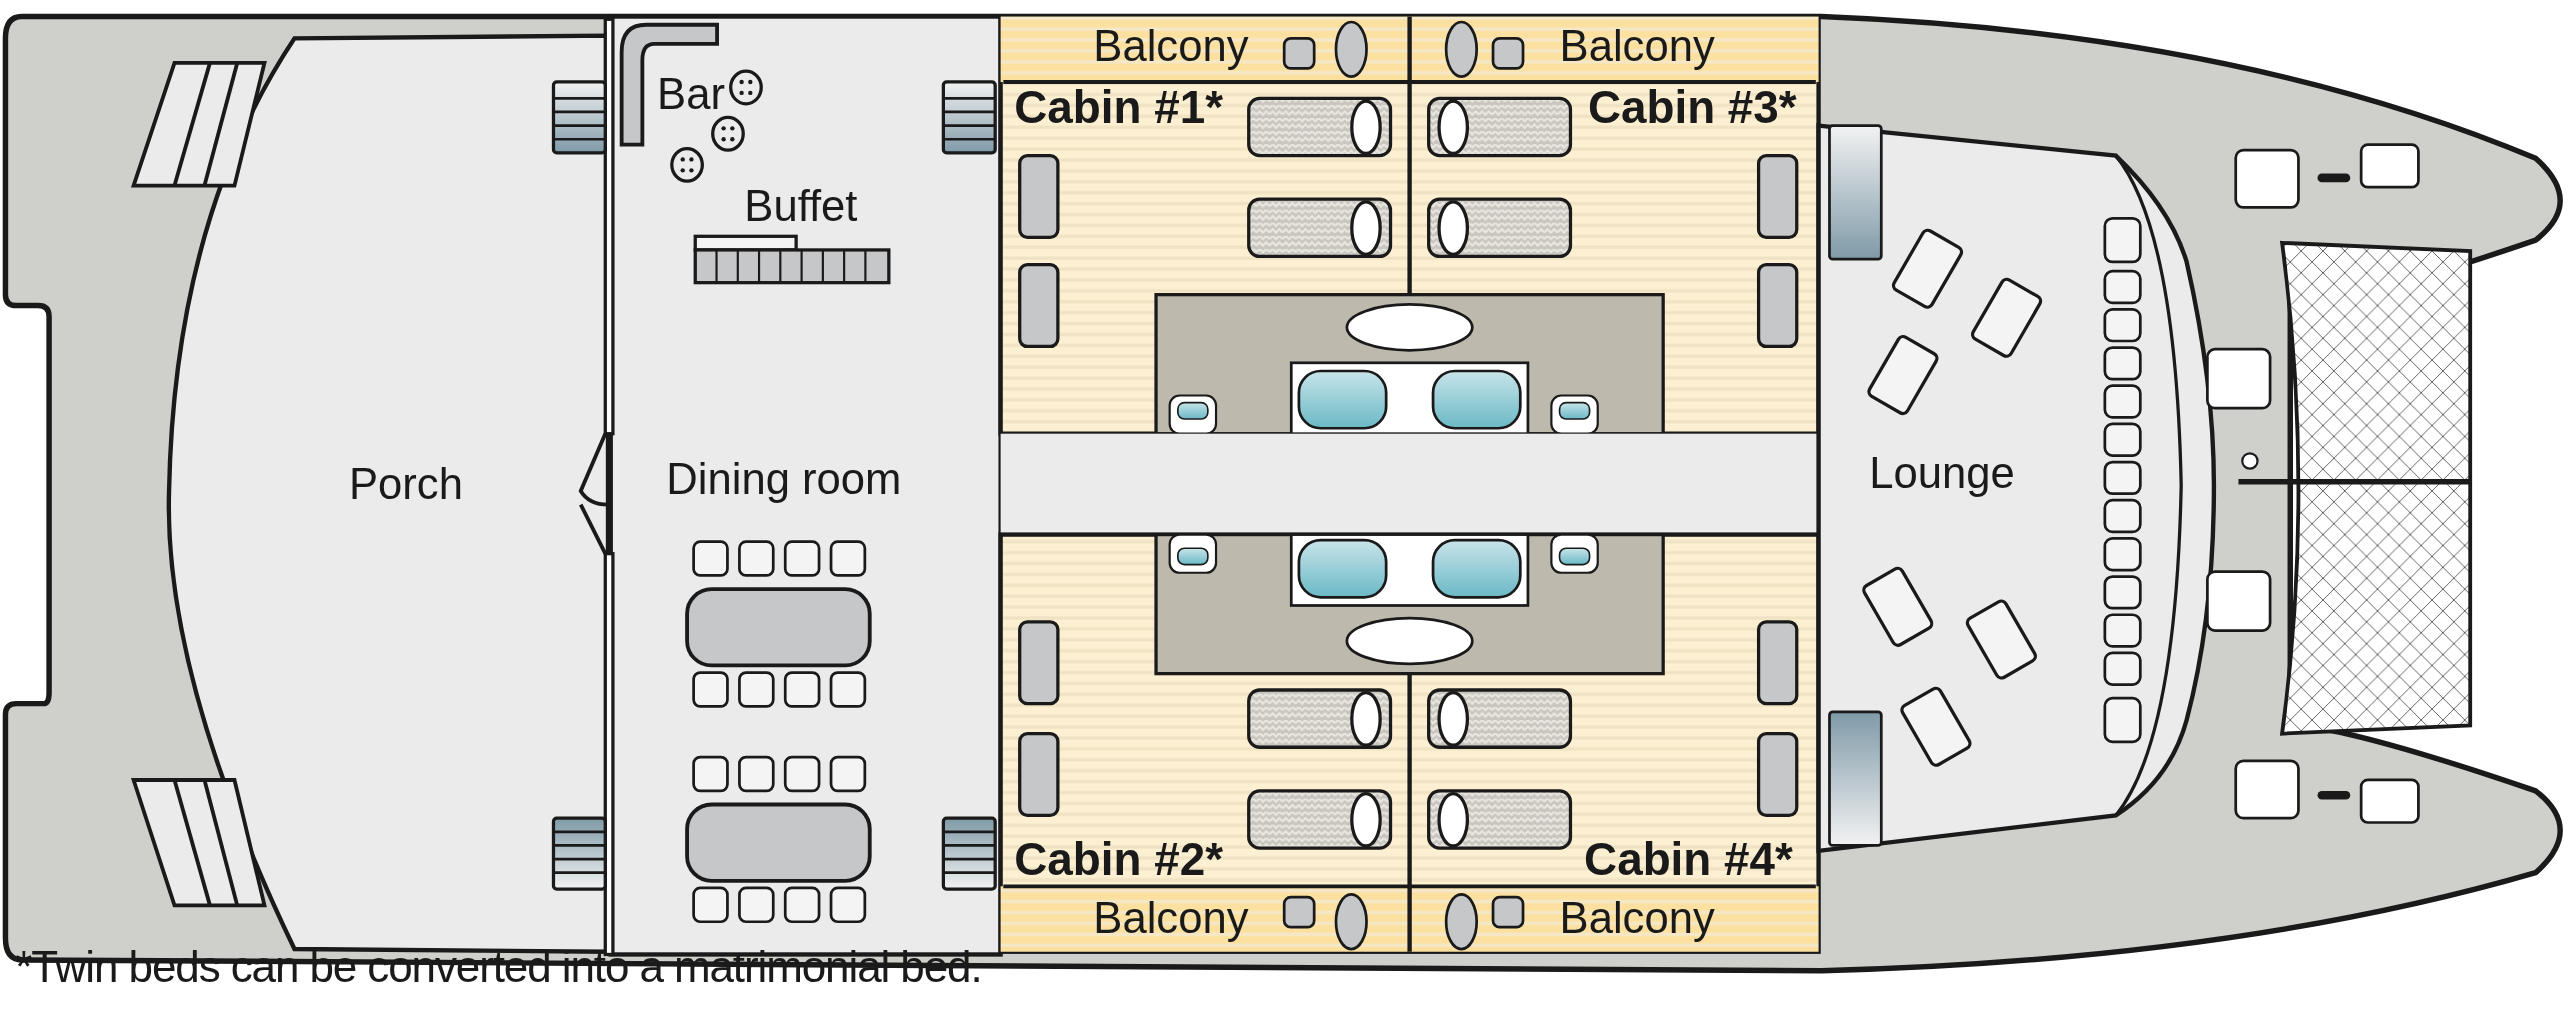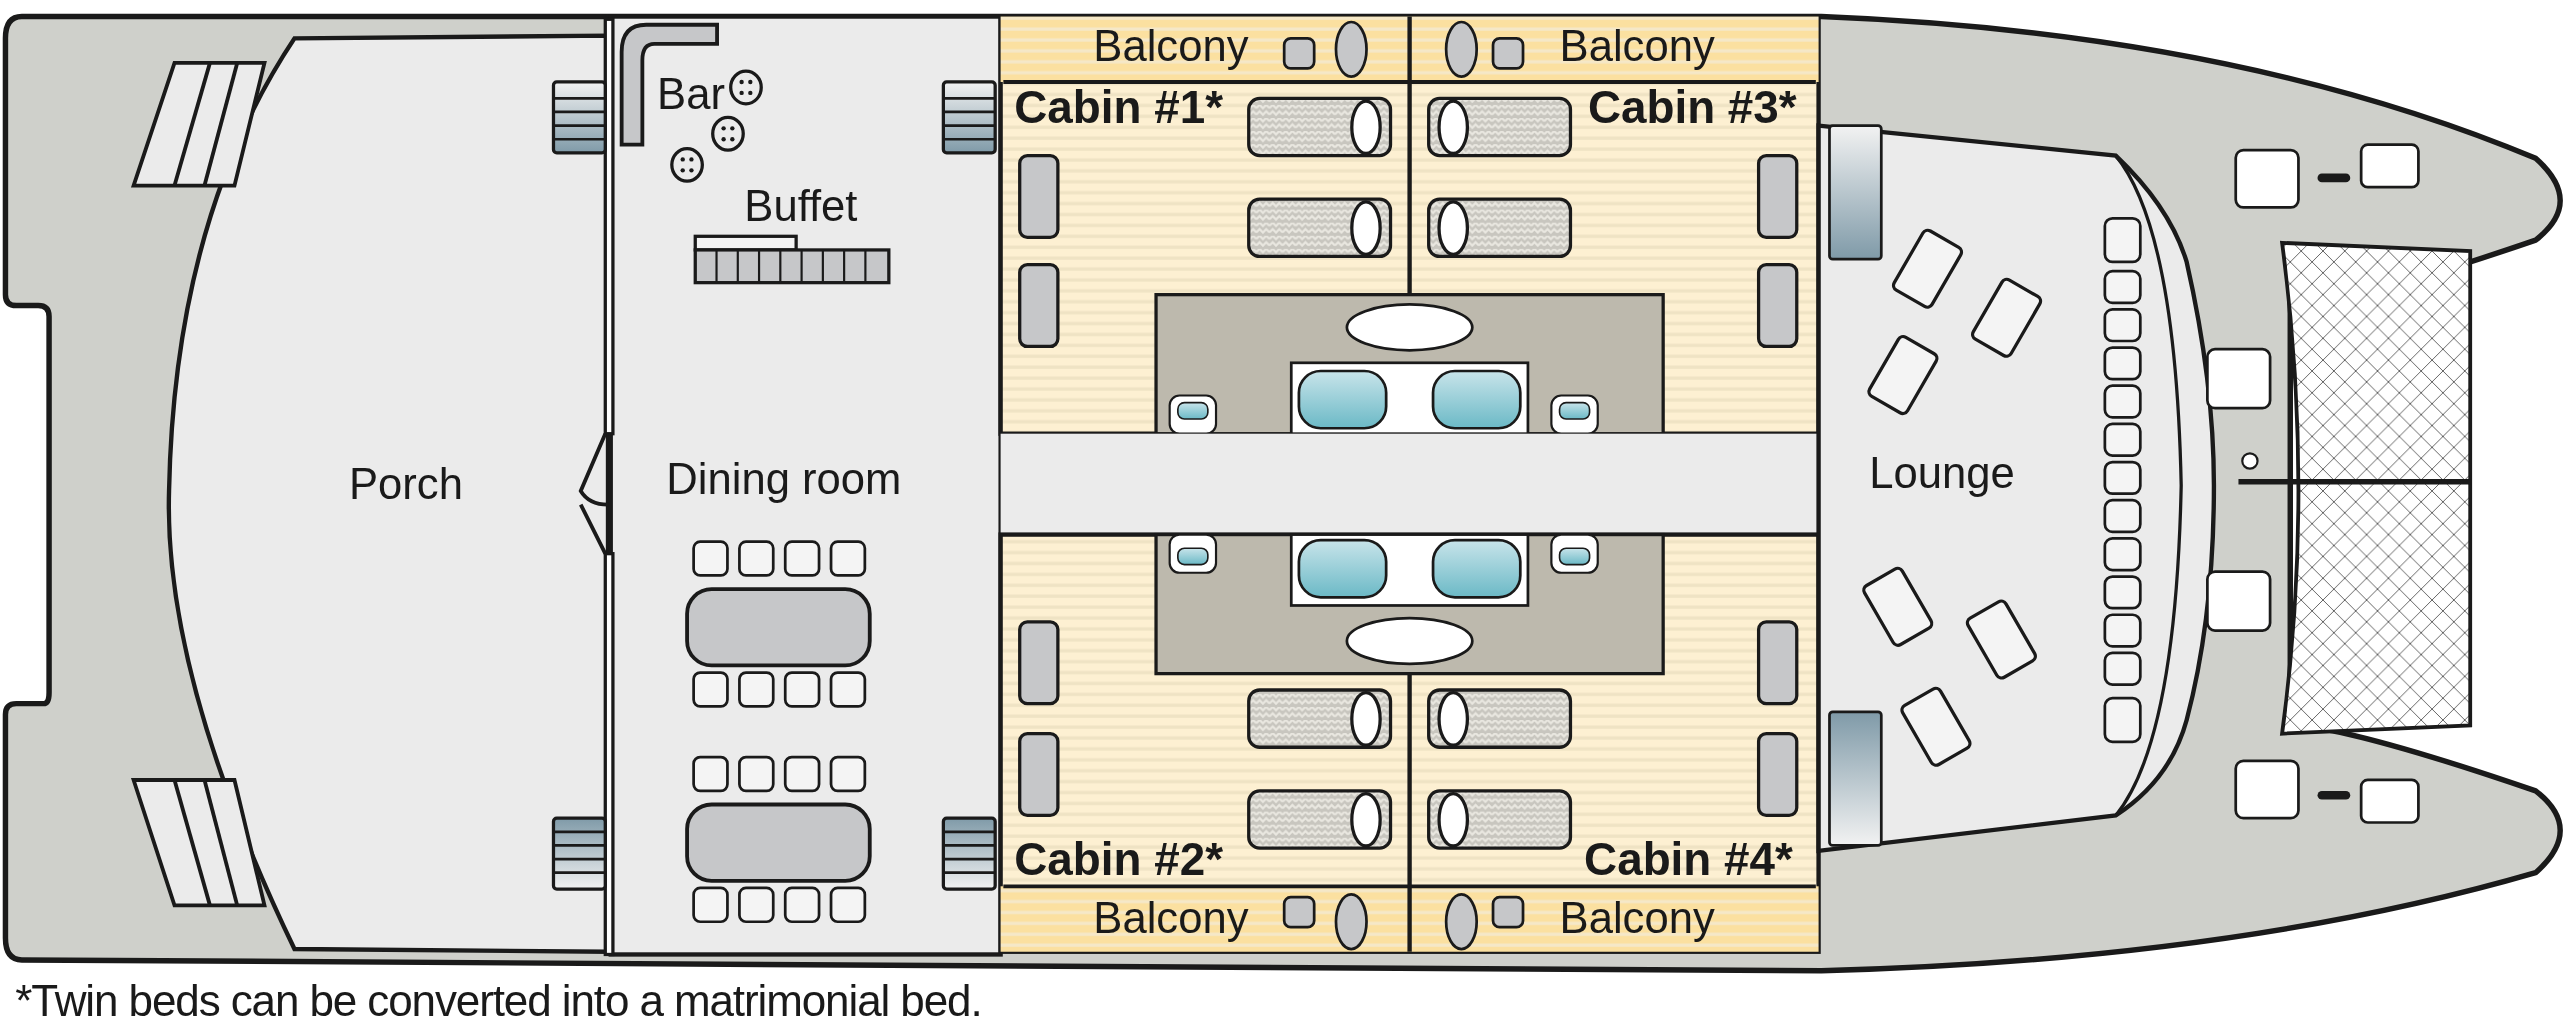--- a/index.html
+++ b/index.html
@@ -2,21 +2,21 @@
 <html style="font-size:8.7px"><head>
 <meta charset="utf-8">
 <style>
   html,body{margin:0;padding:0;background:#ffffff;}
   body{width:2576px;height:1031px;position:relative;overflow:hidden;font-family:"Liberation Sans","DejaVu Sans",sans-serif;}
   #plan{position:absolute;left:0;top:0;width:2576px;height:1031px;}
   .lbl{font-family:"Liberation Sans","DejaVu Sans",sans-serif;fill:#1a1a1a;}
   .room{font-size:80px;}
   .cabin{font-size:84px;font-weight:bold;}
   .bal{font-size:80px;}
-  .foot{position:absolute;left:15.3px;top:976px;font-size:44px;color:#1a1a1a;font-family:"Liberation Sans",sans-serif;letter-spacing:-1.1px;text-align:right;}
+  .foot{position:absolute;left:15.3px;top:942px;font-size:44px;color:#1a1a1a;font-family:"Liberation Sans",sans-serif;letter-spacing:-1.1px;text-align:right;}
 </style>
 </head>
 <body>
 
 <svg id="plan" viewBox="0 0 4724 1890" xmlns="http://www.w3.org/2000/svg">
   <defs>
     <pattern id="stripes" width="20" height="20" patternUnits="userSpaceOnUse">
       <rect width="20" height="20" fill="#fdf0d2"></rect>
       <rect y="10" width="20" height="6" fill="#efe3c4"></rect>
     </pattern>

